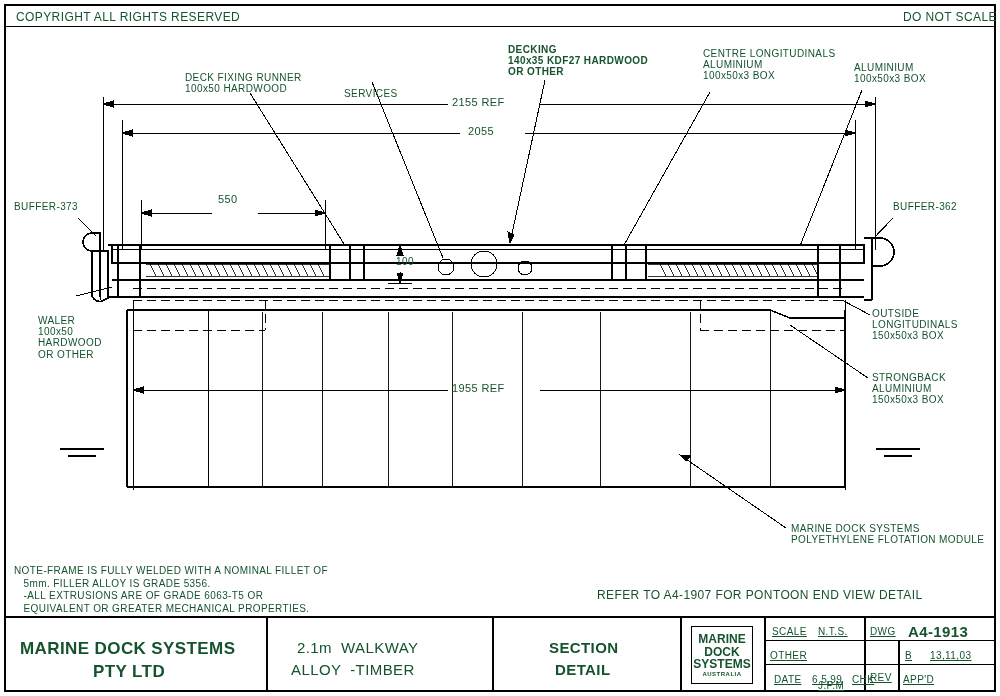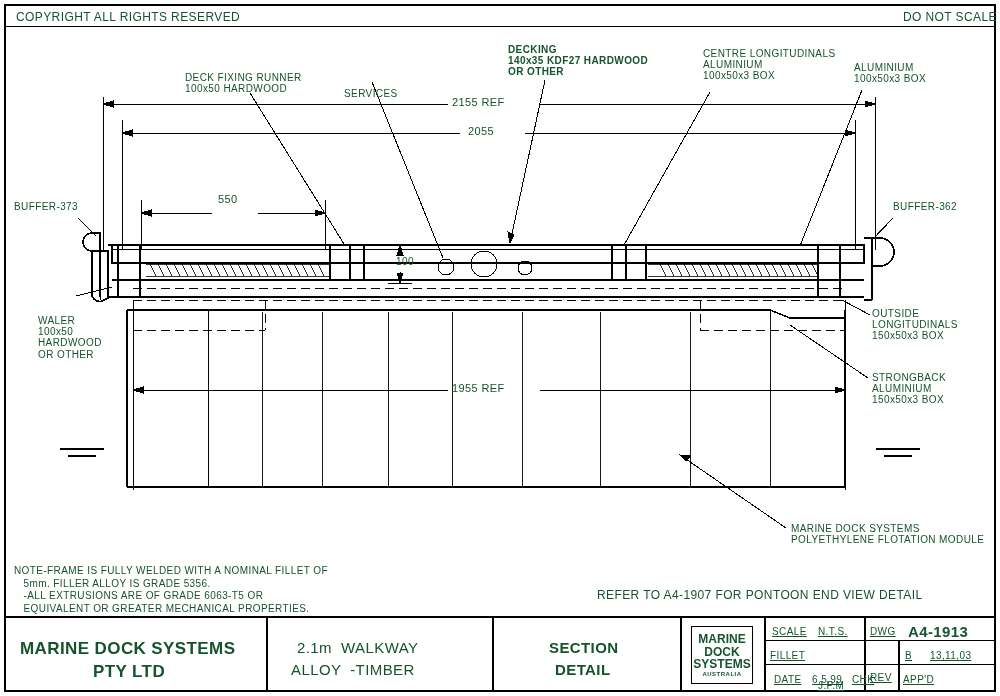--- a/index.html
+++ b/index.html
@@ -327,21 +327,21 @@
   <div class="logo-box" style="left:691px; top:626px; width:62px; height:58px;">
     <div class="logo-line">MARINE</div>
     <div class="logo-line">DOCK</div>
     <div class="logo-line">SYSTEMS</div>
     <div class="logo-sub">AUSTRALIA</div>
   </div>
 
   <div class="txt t9" style="left:772px; top:626px;">SCALE</div>
   <div class="txt t9" style="left:818px; top:626px;">N.T.S.</div>
 
-  <div class="txt t9" style="left:770px; top:650px;">FILLET</div>
+  <div class="txt t9" style="left:770px; top:650px;">OTHER</div>
   <div class="txt t9" style="left:818px; top:680px;">J.P.M</div>
 
   <div class="txt t9" style="left:774px; top:674px;">DATE</div>
   <div class="txt t9" style="left:812px; top:674px;">6,5,99</div>
 
   <div class="txt t9" style="left:870px; top:626px;">DWG</div>
   <div class="txt t15 bold" style="left:908px; top:624px;">A4-1913</div>
 
   <div class="txt t9" style="left:870px; top:672px;">REV</div>
   <div class="txt t9" style="left:905px; top:650px;">B</div>

